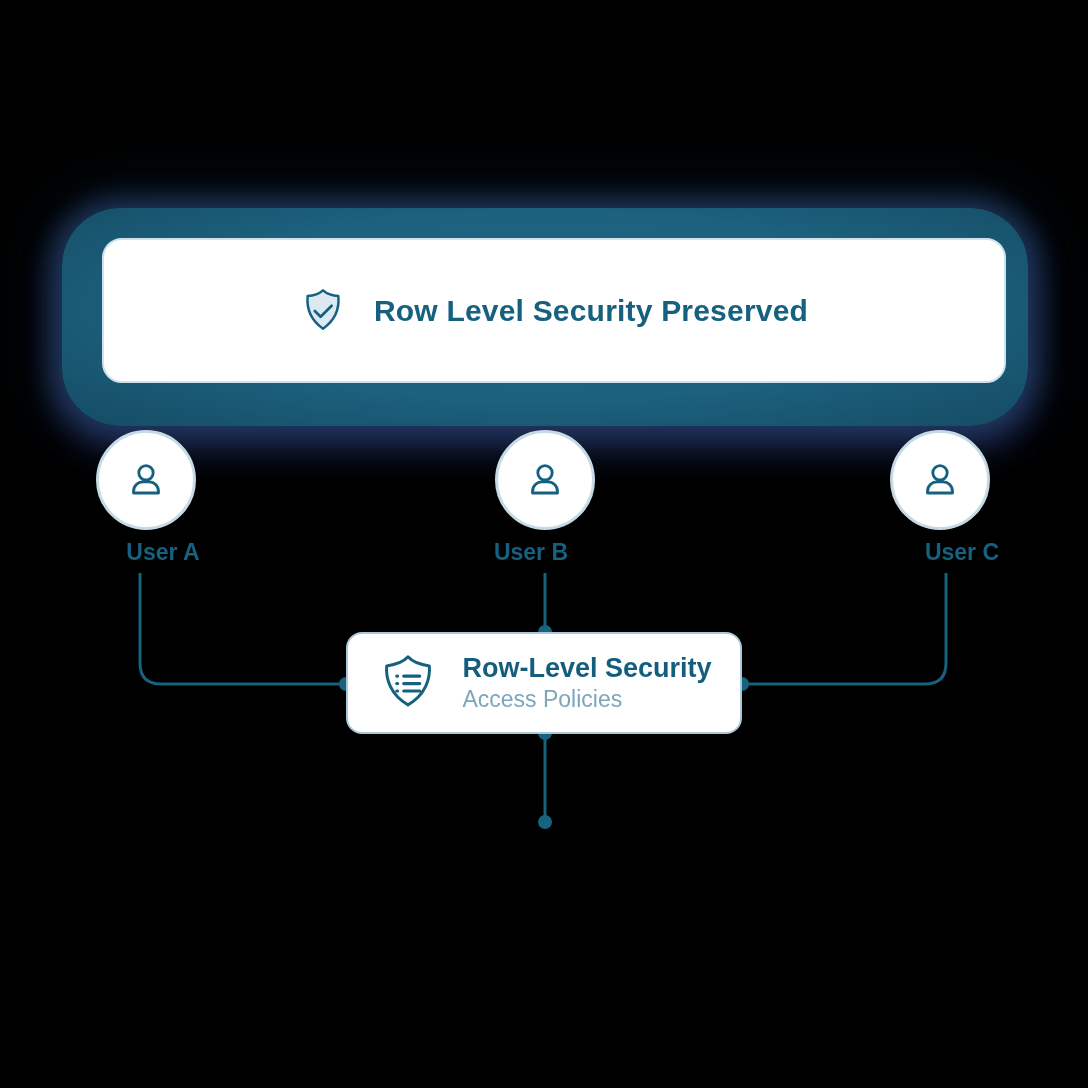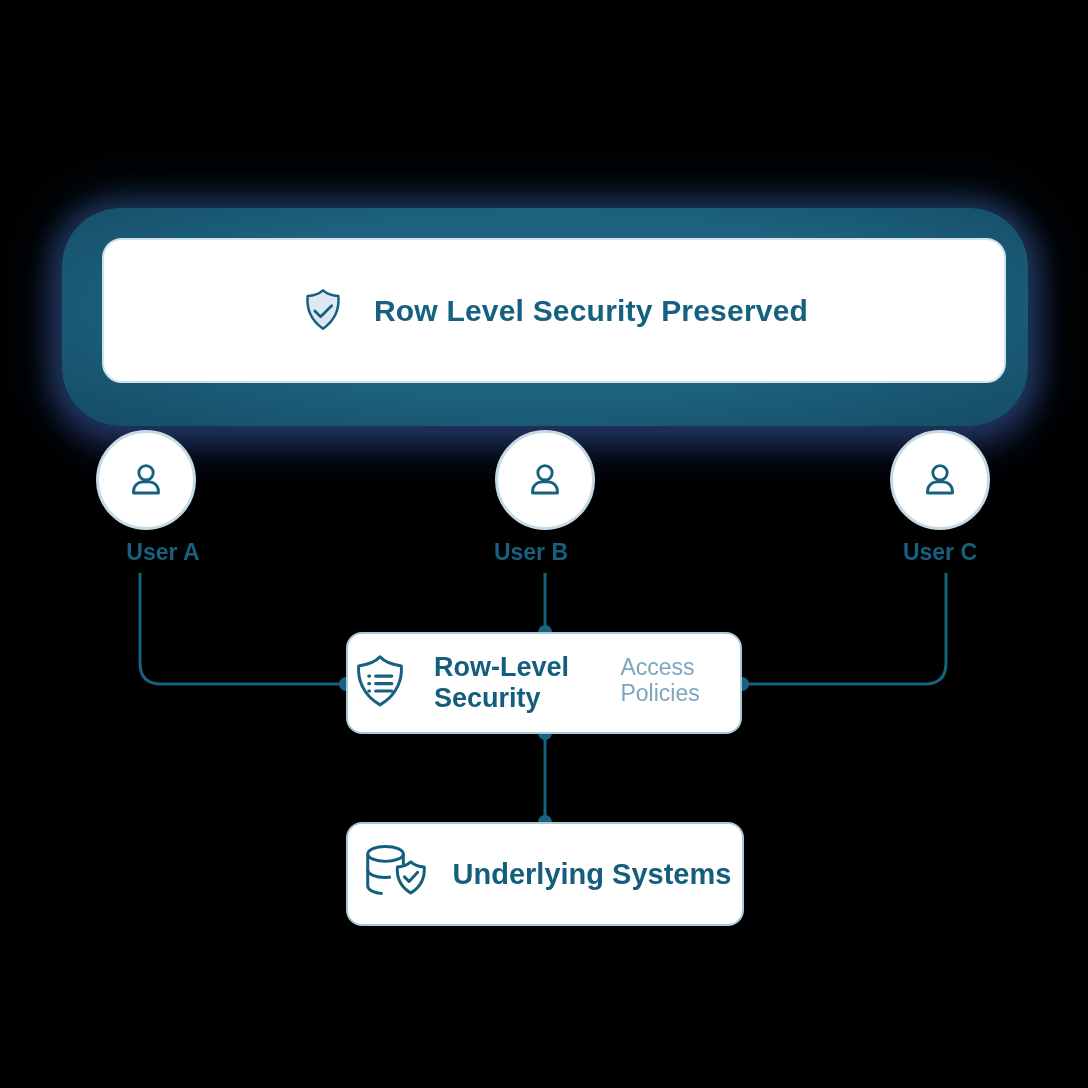--- a/index.html
+++ b/index.html
@@ -32,21 +32,21 @@
     position:absolute;top:539px;width:160px;text-align:center;
     color:#15617f;font-size:23px;font-weight:700;
   }
   
   .card{
     position:absolute;background:#fff;border:2px solid #a9c9da;border-radius:16px;
     box-sizing:border-box;display:flex;align-items:center;justify-content:center;
   }
   .policy-box{left:346px;top:632px;width:396px;height:102px;gap:22px;}
   .systems-box{left:346px;top:822px;width:398px;height:104px;gap:18px;}
-  .card-text{display:flex;flex-direction:row;line-height:1.15;justify-content:flex-end;}
+  .card-text{display:flex;flex-direction:column;line-height:1.15;justify-content:flex-end;}
   .card-title{font-size:27px;font-weight:700;color:#135e7d;}
   .card-sub{font-size:23px;font-weight:400;color:#7da6bc;margin-top:2px;}
   .systems-title{font-size:29px;font-weight:700;color:#135e7d;}
   .icon{flex:0 0 auto;display:block;}
 </style>
 </head>
 <body>
 
 <div class="canvas">
 
@@ -91,47 +91,34 @@
     </svg>
   </div>
   <div class="user-label" style="left:451px;">User B</div>
 
   <div class="user-node" style="left:890px;">
     <svg class="icon" width="46" height="46" viewBox="0 0 48 48">
       <circle cx="24" cy="16.5" r="7.5" fill="none" stroke="#15617f" stroke-width="3"></circle>
       <path d="M11 37.5 v-1.5 c0-6 4.5-10 10-10 h6 c5.5 0 10 4 10 10 v1.5 z" fill="none" stroke="#15617f" stroke-width="3" stroke-linejoin="round"></path>
     </svg>
   </div>
-  <div class="user-label" style="left:860px;">User C</div>
+  <div class="user-label" style="left:882px;">User C</div>
 
   <div class="card policy-box">
     <svg class="icon" width="64" height="66" viewBox="0 0 60 60">
       <path d="M10 14 C18 13 26 10 30 5.5 C34 10 42 13 50 14 C51 26 46.5 41 30 50.5 C13.5 41 9 26 10 14 Z" fill="none" stroke="#15617f" stroke-width="2.8" stroke-linejoin="round"></path>
       <g stroke="#15617f" stroke-width="3" stroke-linecap="round">
         <line x1="26" y1="23.5" x2="41" y2="23.5"></line>
         <line x1="26" y1="30.5" x2="41" y2="30.5"></line>
         <line x1="26" y1="37.5" x2="41" y2="37.5"></line>
         <line x1="19.5" y1="23.5" x2="20.2" y2="23.5"></line>
         <line x1="19.5" y1="30.5" x2="20.2" y2="30.5"></line>
         <line x1="19.5" y1="37.5" x2="20.2" y2="37.5"></line>
       </g>
     </svg>
     <div class="card-text">
       <span class="card-title">Row-Level Security</span>
       <span class="card-sub">Access Policies</span>
     </div>
   </div>
 
-  <div class="card systems-box">
-    <svg class="icon" width="76" height="62" viewBox="0 0 66 54">
-      <g fill="none" stroke="#135e7d" stroke-width="2.6">
-        <ellipse cx="23" cy="9.5" rx="15.5" ry="6.5"></ellipse>
-        <path d="M7.5 9.5 V 37.5 c0 3.4 5.5 6.1 13 6.6"></path>
-        <path d="M38.5 9.5 V 19"></path>
-        <path d="M7.5 23.5 c0 3.6 6.8 6.5 15.5 6.5 c1.6 0 3.2-.1 4.7-.3"></path>
-      </g>
-      <path d="M45 16.5 c-3.1 2.7-7.6 4.3-11.7 4.5 C32.8 28 35 37.5 45 43.5 C55 37.5 57.2 28 56.7 21 C52.6 20.8 48.1 19.2 45 16.5 Z" fill="#ffffff" stroke="#135e7d" stroke-width="2.6" stroke-linejoin="round"></path>
-      <polyline points="39.5,29.5 43.5,33.5 51,25.5" fill="none" stroke="#135e7d" stroke-width="2.6" stroke-linecap="round" stroke-linejoin="round"></polyline>
-    </svg>
-    <span class="systems-title">Underlying Systems</span>
-  </div>
 
 </div>
 
 </body></html>

